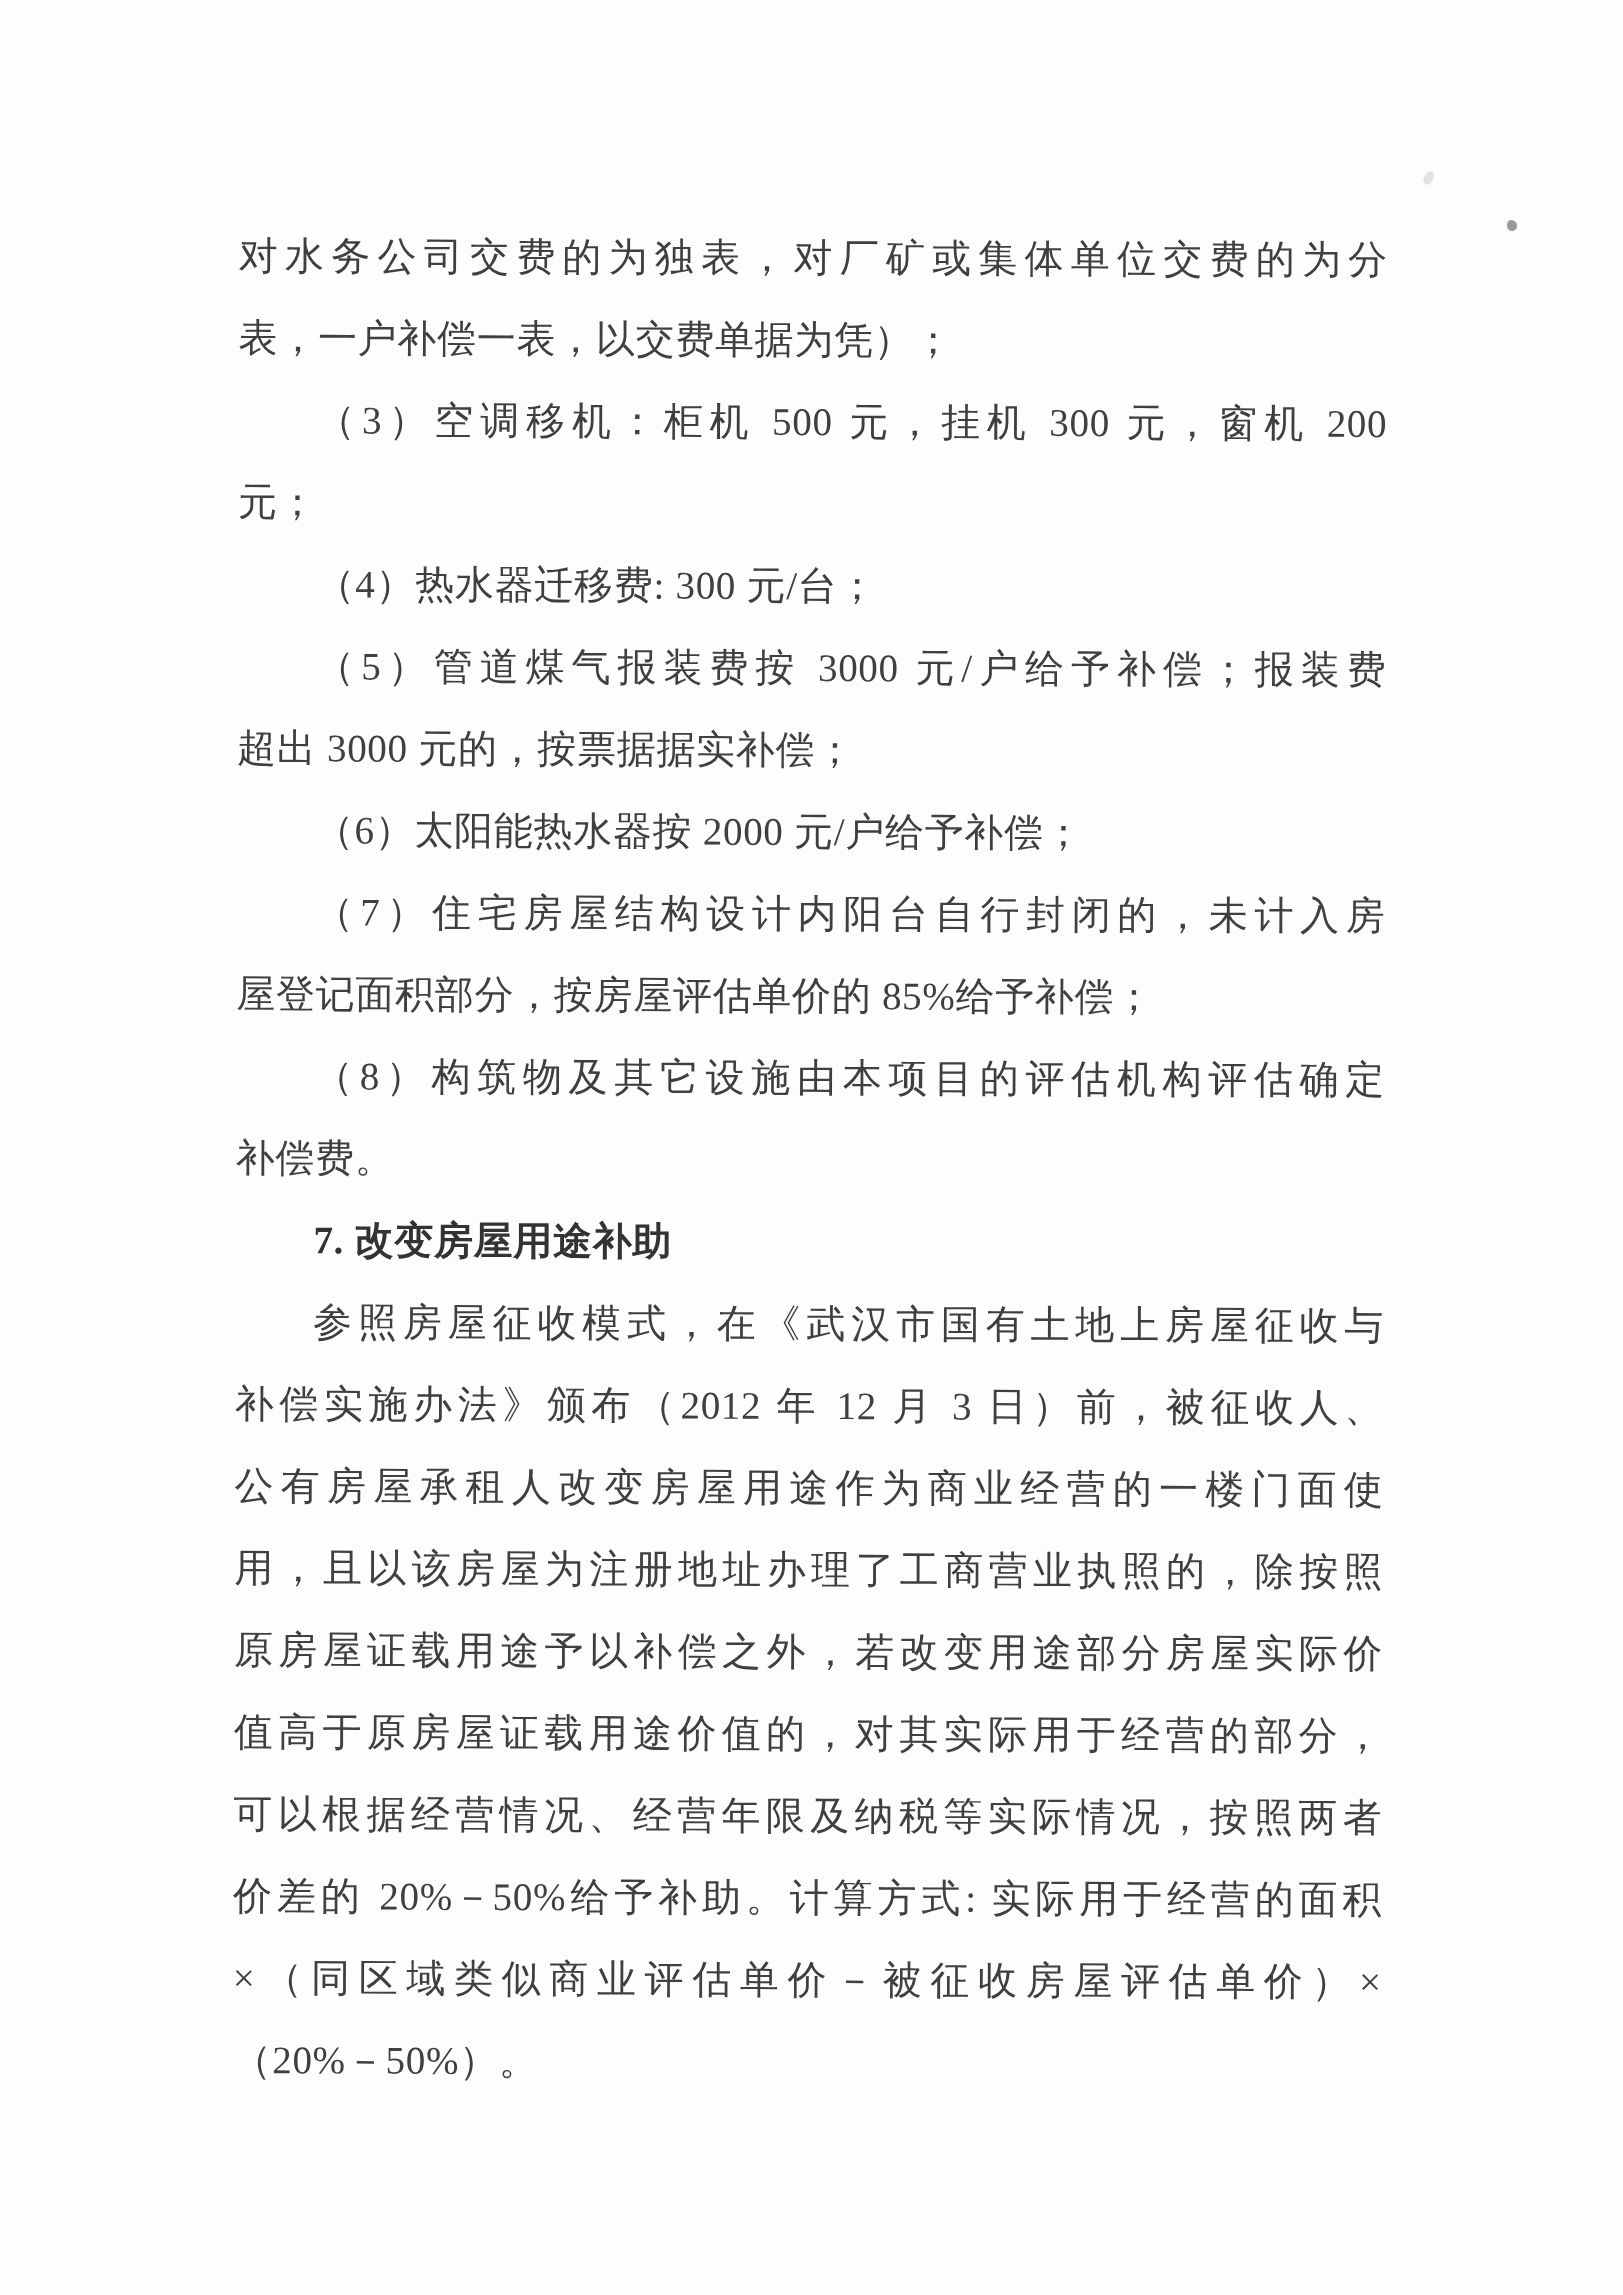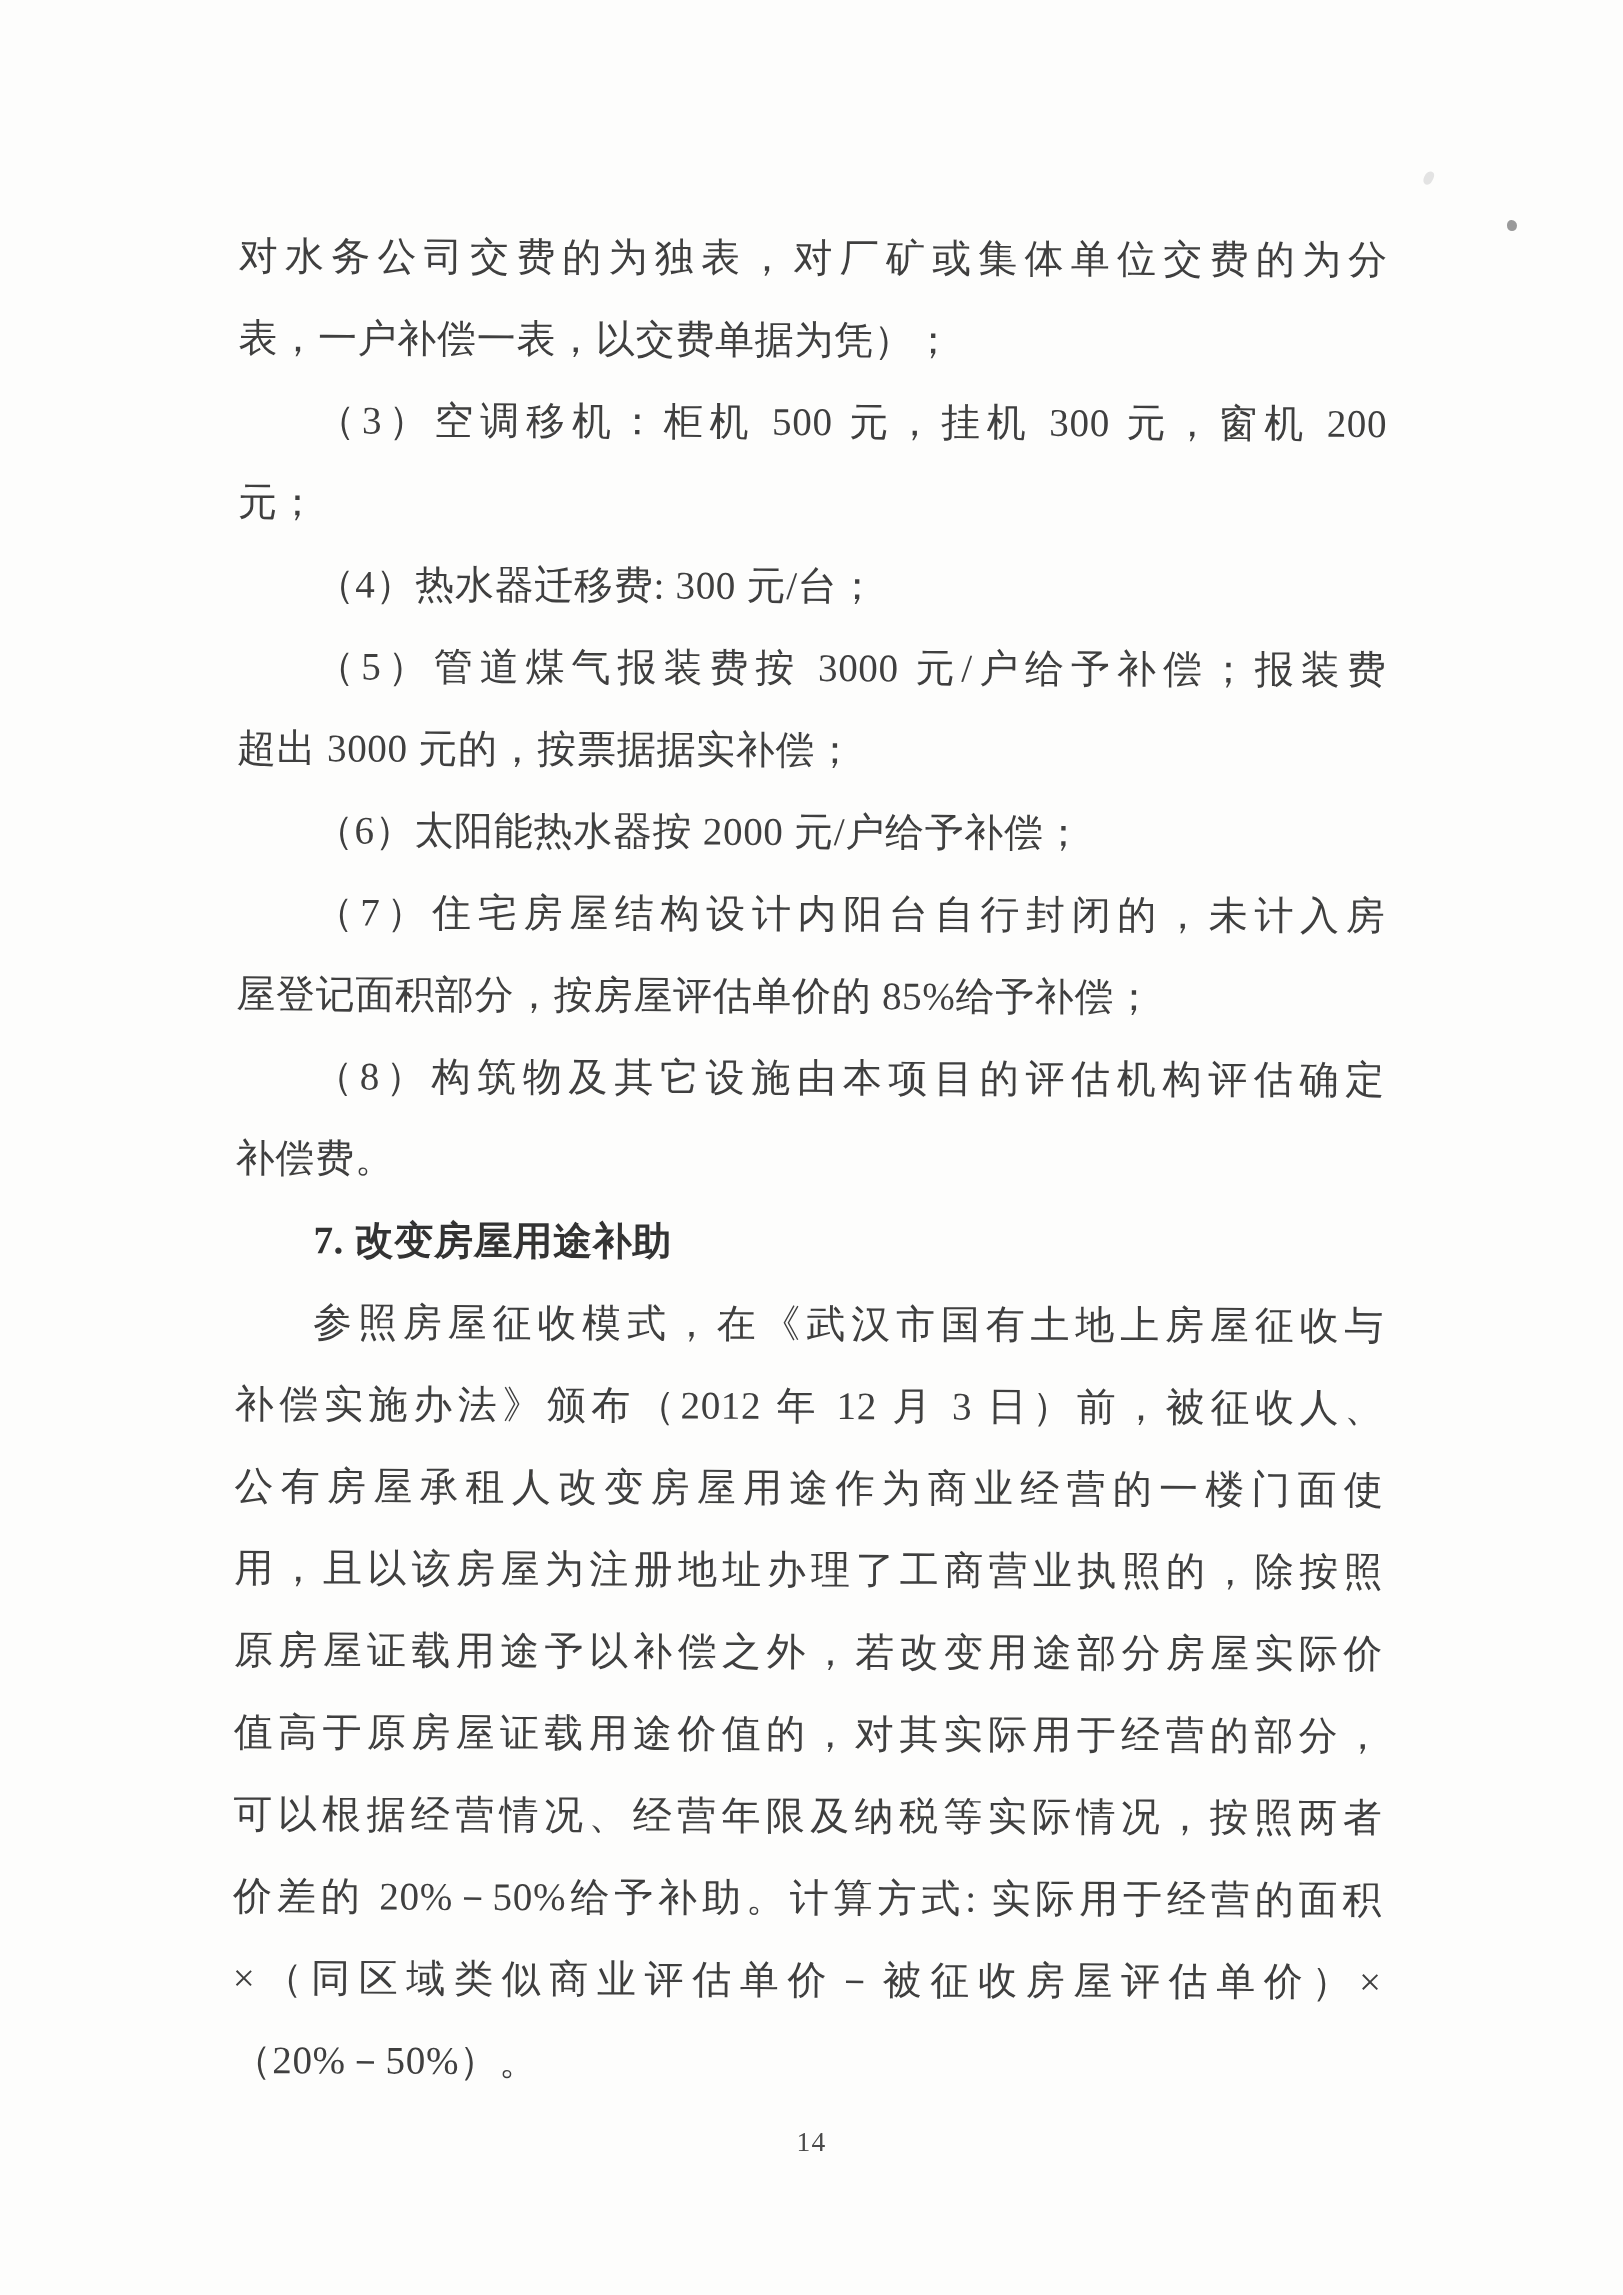--- a/index.html
+++ b/index.html
@@ -95,16 +95,15 @@
     <p class="line fill">公有房屋承租人改变房屋用途作为商业经营的一楼门面使</p>
     <p class="line fill">用，且以该房屋为注册地址办理了工商营业执照的，除按照</p>
     <p class="line fill">原房屋证载用途予以补偿之外，若改变用途部分房屋实际价</p>
     <p class="line fill">值高于原房屋证载用途价值的，对其实际用于经营的部分，</p>
     <p class="line fill">可以根据经营情况、经营年限及纳税等实际情况，按照两者</p>
     <p class="line fill">价差的 20%－50%给予补助。计算方式: 实际用于经营的面积</p>
     <p class="line fill">×（同区域类似商业评估单价－被征收房屋评估单价）×</p>
     <p class="line short">（20%－50%）。</p>
   </main>
 
-  <footer class="page-number">14</footer>
 
 </div>
 
 
 </body></html>

